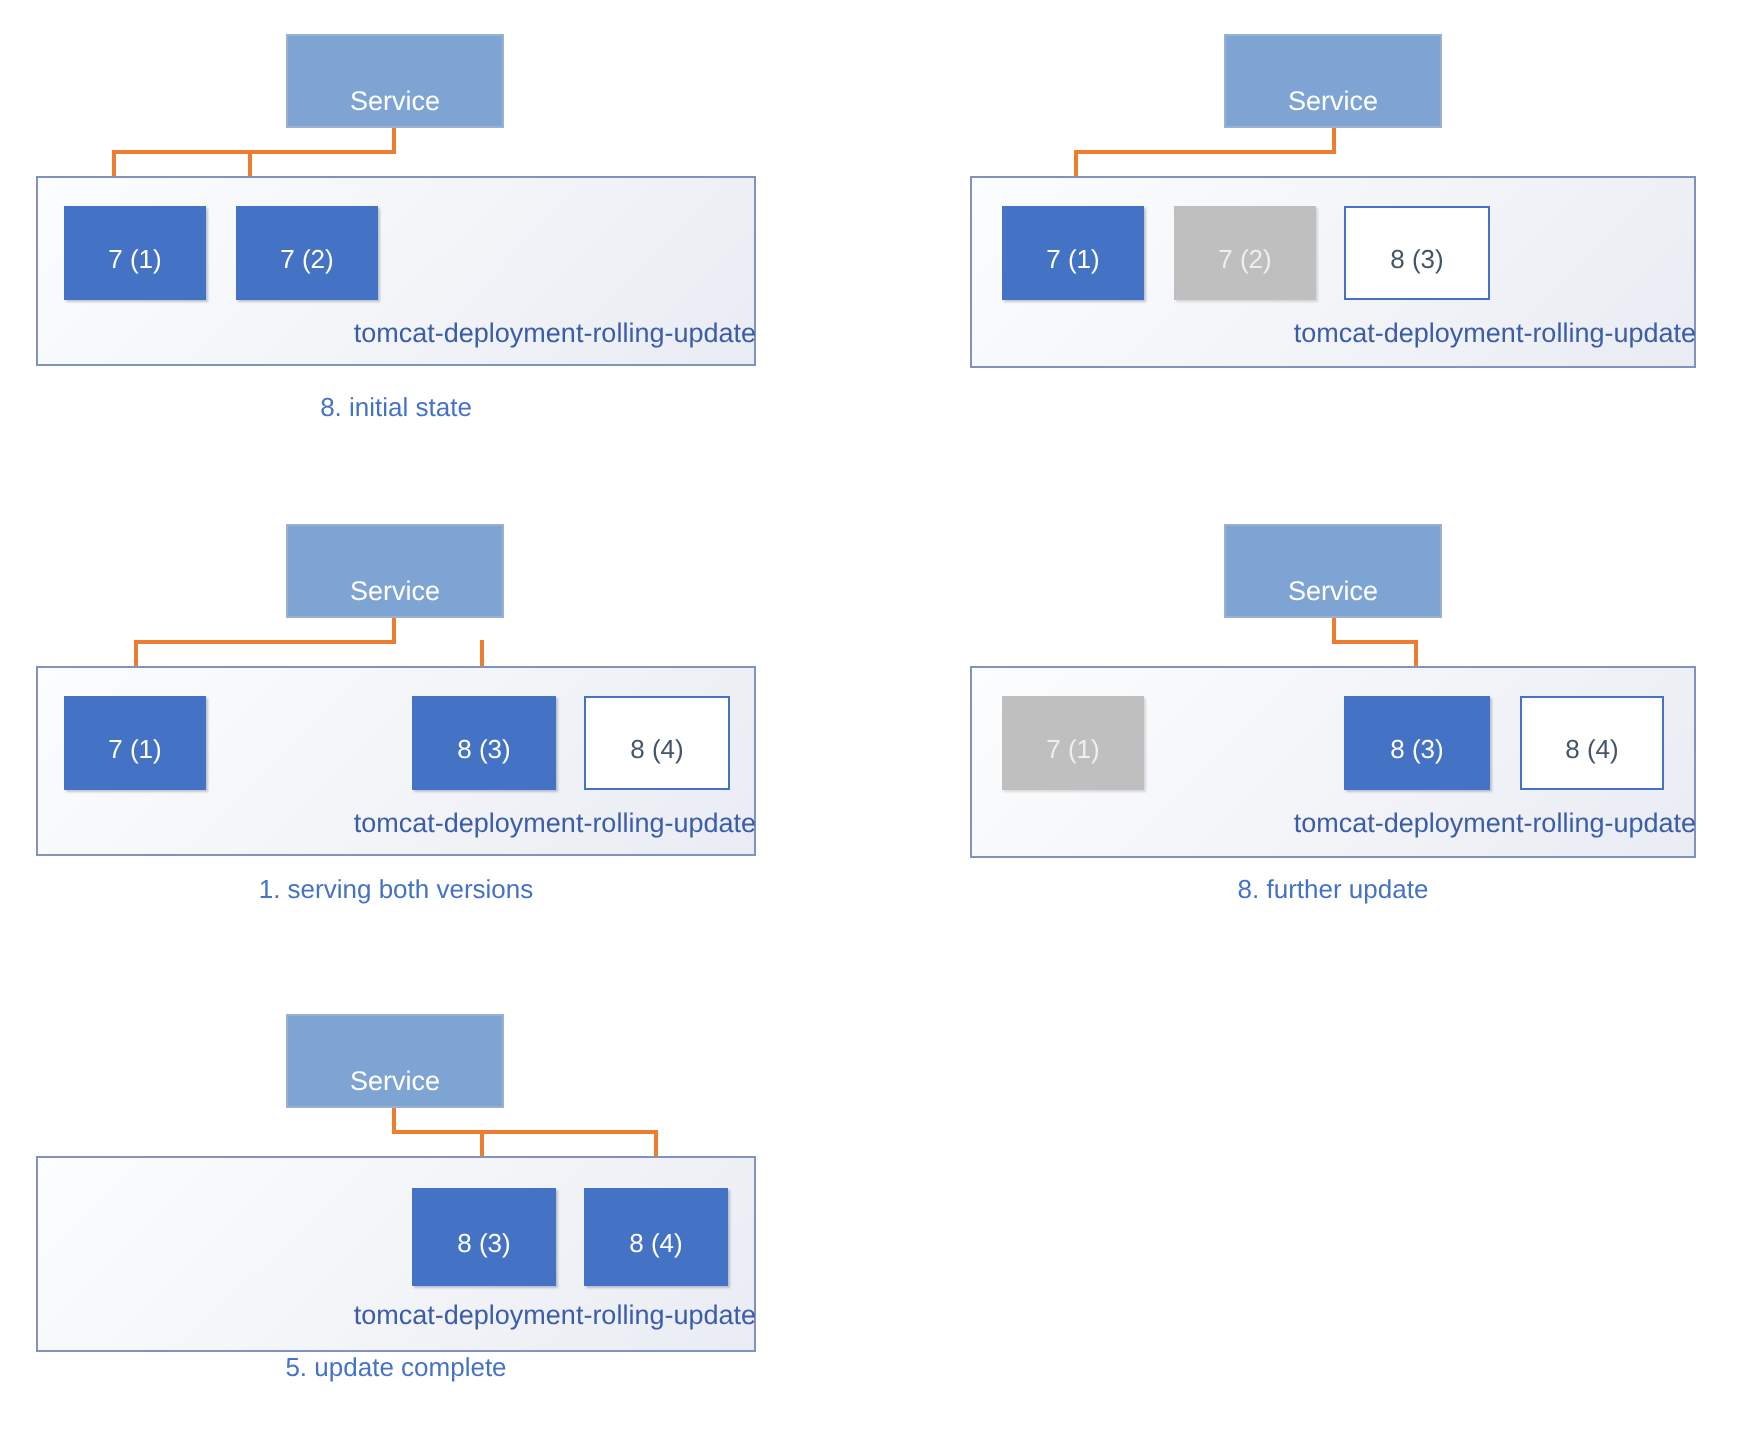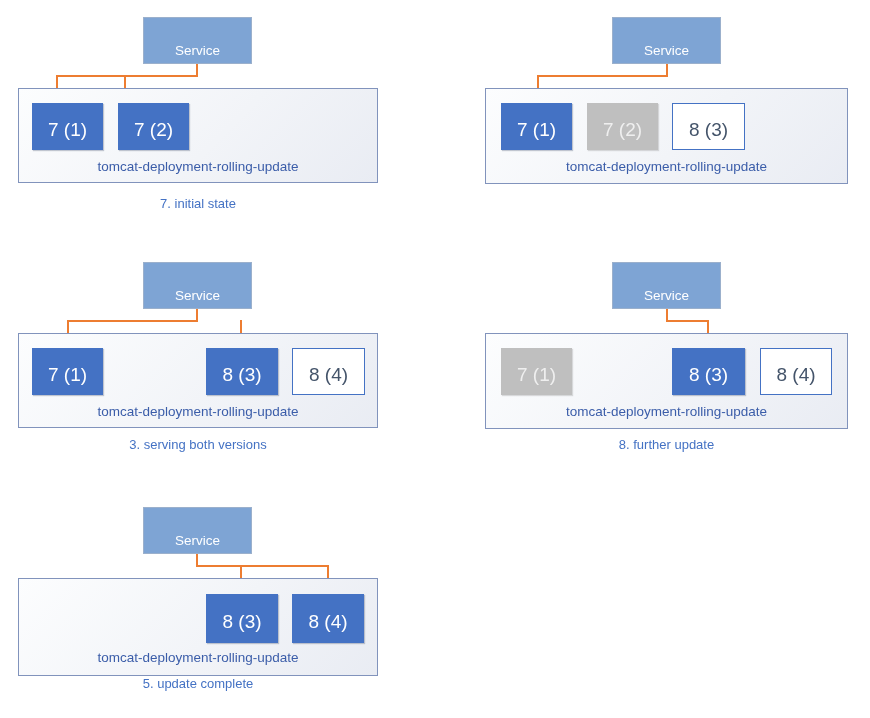--- a/index.html
+++ b/index.html
@@ -19,37 +19,37 @@
   
   .deployment{
     position:absolute;box-sizing:border-box;
     border:1px solid var(--container-border,#8193BC);
     background:linear-gradient(135deg,#fcfdfe 0%,#f2f4f8 55%,#e9ecf3 100%);
   }
   
   .pod{
     position:absolute;box-sizing:border-box;
     display:flex;align-items:center;justify-content:center;
-    font-size:19px;padding-top:6px;
+    font-size:13px;padding-top:6px;
   }
   .pod--active{
     background:var(--pod-active,#4472C4);color:#ffffff;
     box-shadow:1px 1px 1px rgba(90,100,125,0.35);
   }
   .pod--drained{
     background:var(--pod-drained,#BFBFBF);color:#efefef;
     box-shadow:1px 1px 1px rgba(120,120,120,0.25);
   }
   .pod--pending{
     background:#ffffff;color:var(--pod-pending-text,#44546A);
     border:1px solid var(--pod-pending-border,#4472C4);
   }
   
   .dep-label{
-    position:absolute;text-align:center;
+    position:absolute;text-align:right;
     color:var(--label-text,#3B5DA9);font-size:13.5px;
   }
   .caption{
     position:absolute;text-align:center;
     color:var(--caption-text,#4472C4);font-size:13px;
   }
   
   .seg{position:absolute;background:var(--arrow,#ED7D31);}
   .seg-v{width:2px;}
   .seg-h{height:2px;}
@@ -74,21 +74,21 @@
   <div class="arrowhead" style="left:51px;top:93px"></div>
   <div class="arrowhead" style="left:119px;top:93px"></div>
   <div class="deployment" style="left:18px;top:88px;width:360px;height:95px"></div>
   <div class="pod pod--active" style="left:32px;top:103px;width:71px;height:47px">
     <span>7 (1)</span>
   </div>
   <div class="pod pod--active" style="left:118px;top:103px;width:71px;height:47px">
     <span>7 (2)</span>
   </div>
   <div class="dep-label" style="left:18px;top:159px;width:360px">tomcat-deployment-rolling-update</div>
-  <div class="caption" style="left:18px;top:196px;width:360px">7. initial state</div>
+  <div class="caption" style="left:18px;top:196px;width:360px">8. initial state</div>
 
   <div class="service" style="left:612px;top:17px;width:109px;height:47px">
     <span>Service</span>
   </div>
   <div class="seg seg-v" style="left:666px;top:64px;height:13px"></div>
   <div class="seg seg-h" style="left:537px;top:75px;width:131px"></div>
   <div class="seg seg-v" style="left:537px;top:75px;height:18px"></div>
   <div class="arrowhead" style="left:532px;top:93px"></div>
   <div class="deployment" style="left:485px;top:88px;width:363px;height:96px"></div>
   <div class="pod pod--active" style="left:501px;top:103px;width:71px;height:47px">
@@ -115,21 +115,21 @@
   <div class="pod pod--active" style="left:32px;top:348px;width:71px;height:47px">
     <span>7 (1)</span>
   </div>
   <div class="pod pod--active" style="left:206px;top:348px;width:72px;height:47px">
     <span>8 (3)</span>
   </div>
   <div class="pod pod--pending" style="left:292px;top:348px;width:73px;height:47px">
     <span>8 (4)</span>
   </div>
   <div class="dep-label" style="left:18px;top:404px;width:360px">tomcat-deployment-rolling-update</div>
-  <div class="caption" style="left:18px;top:437px;width:360px">3. serving both versions</div>
+  <div class="caption" style="left:18px;top:437px;width:360px">1. serving both versions</div>
 
   <div class="service" style="left:612px;top:262px;width:109px;height:47px">
     <span>Service</span>
   </div>
   <div class="seg seg-v" style="left:666px;top:309px;height:13px"></div>
   <div class="seg seg-h" style="left:666px;top:320px;width:43px"></div>
   <div class="seg seg-v" style="left:707px;top:320px;height:18px"></div>
   <div class="arrowhead" style="left:702px;top:338px"></div>
   <div class="deployment" style="left:485px;top:333px;width:363px;height:96px"></div>
   <div class="pod pod--drained" style="left:501px;top:348px;width:71px;height:47px">

